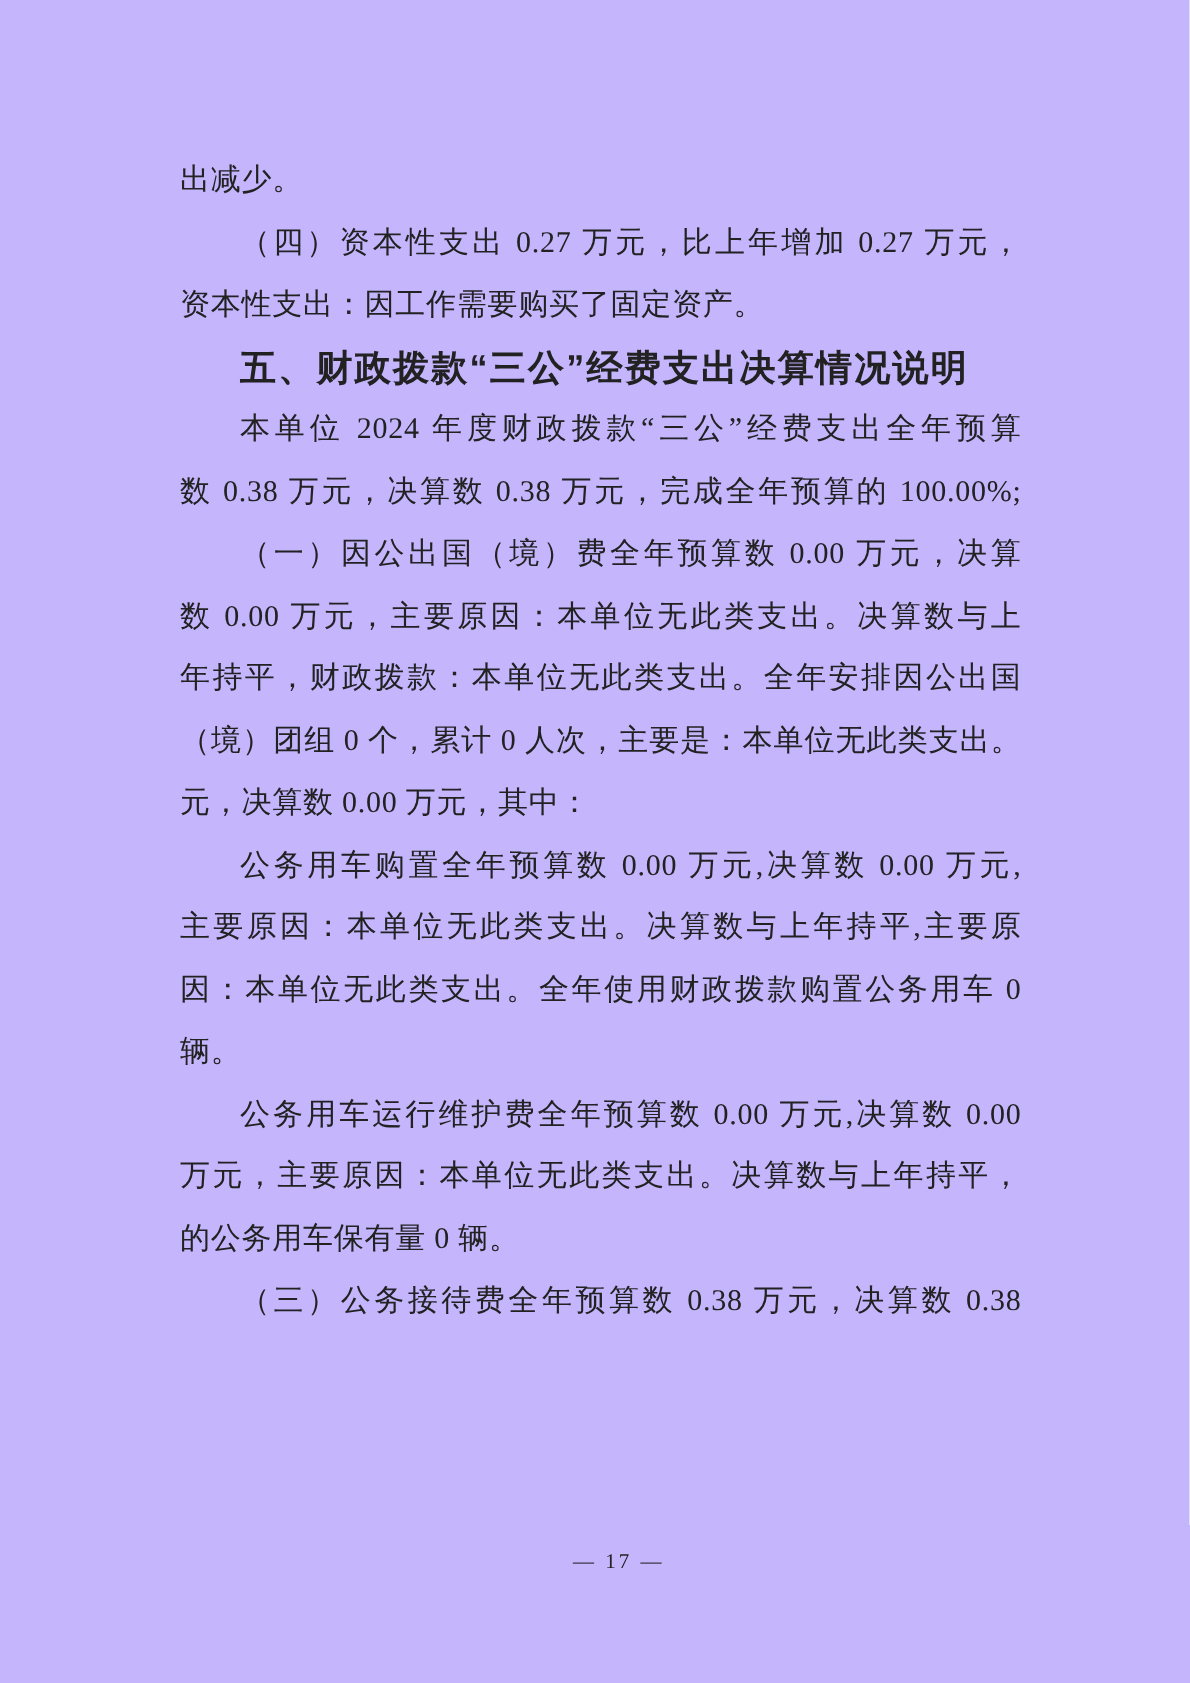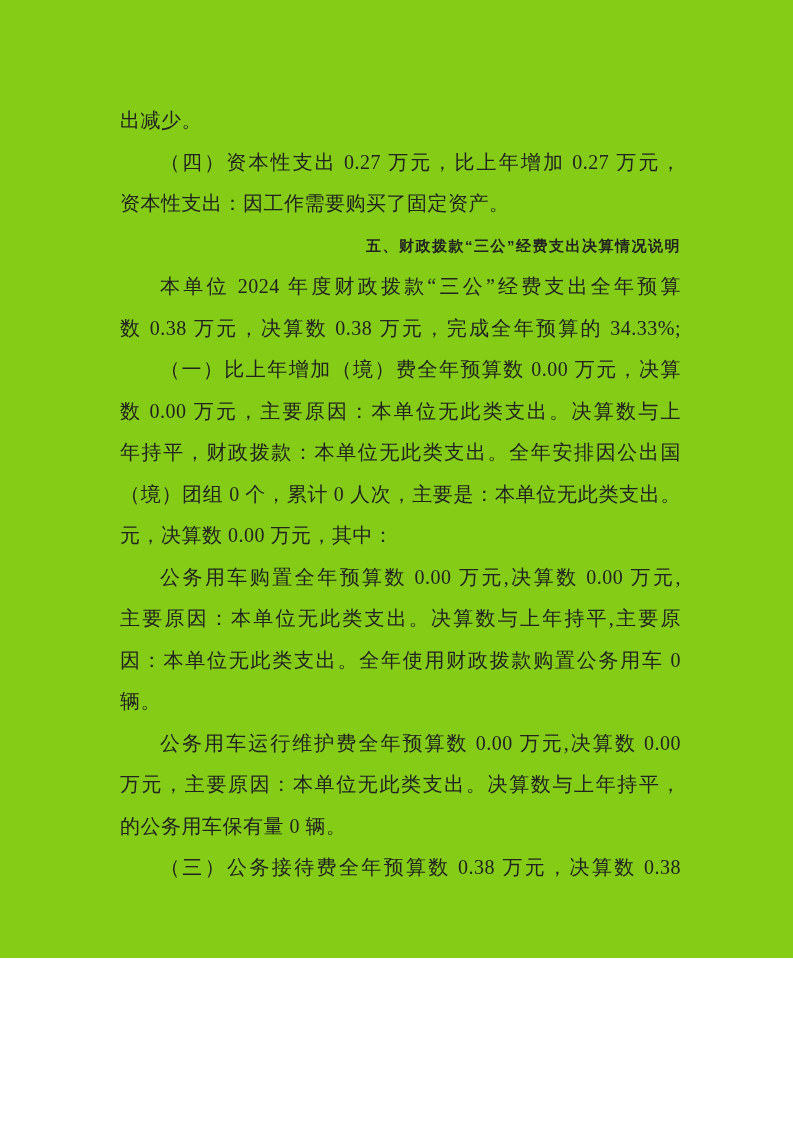--- a/index.html
+++ b/index.html
@@ -3,22 +3,22 @@
 <meta charset="utf-8">
 <style>
   html, body {
     margin: 0;
     padding: 0;
     background: #ffffff;
   }
   .page {
     position: relative;
     width: 793px;
-    height: 958px;
-    background: #84cc16;
+    height: 1122px;
+    background: #c4b5fd;
     overflow: hidden;
     font-family: "Liberation Serif", "DejaVu Serif", serif;
     color: #222222;
   }
   .content {
     position: absolute;
     left: 120px;
     top: 100px;
     width: 561px;
   }
@@ -37,23 +37,22 @@
     overflow: hidden;
   }
   
   .line.ind {
     text-indent: 40px;
   }
   
   .line.head {
     font-family: "Liberation Sans", "DejaVu Sans", sans-serif;
     font-weight: bold;
-    font-size: 15px;
+    font-size: 24px;
     letter-spacing: 1.5px;
-    text-align: right;
   }
   .footer {
     position: absolute;
     left: 16px;
     top: 1034px;
     width: 793px;
     text-align: center;
     font-size: 14px;
     letter-spacing: 2px;
     color: #222222;
@@ -62,22 +61,22 @@
 </head>
 <body>
 
 <div class="page">
   <div class="content">
     <div class="line">出减少。</div>
     <div class="line j ind">（四）资本性支出 0.27 万元，比上年增加 0.27 万元，</div>
     <div class="line">资本性支出：因工作需要购买了固定资产。</div>
     <div class="line ind head">五、财政拨款“三公”经费支出决算情况说明</div>
     <div class="line j ind">本单位 2024 年度财政拨款“三公”经费支出全年预算</div>
-    <div class="line j">数 0.38 万元，决算数 0.38 万元，完成全年预算的 34.33%;</div>
-    <div class="line j ind">（一）比上年增加（境）费全年预算数 0.00 万元，决算</div>
+    <div class="line j">数 0.38 万元，决算数 0.38 万元，完成全年预算的 100.00%;</div>
+    <div class="line j ind">（一）因公出国（境）费全年预算数 0.00 万元，决算</div>
     <div class="line j">数 0.00 万元，主要原因：本单位无此类支出。决算数与上</div>
     <div class="line j">年持平，财政拨款：本单位无此类支出。全年安排因公出国</div>
     <div class="line j">（境）团组 0 个，累计 0 人次，主要是：本单位无此类支出。</div>
     <div class="line">元，决算数 0.00 万元，其中：</div>
     <div class="line j ind">公务用车购置全年预算数 0.00 万元,决算数 0.00 万元,</div>
     <div class="line j">主要原因：本单位无此类支出。决算数与上年持平,主要原</div>
     <div class="line j">因：本单位无此类支出。全年使用财政拨款购置公务用车 0</div>
     <div class="line">辆。</div>
     <div class="line j ind">公务用车运行维护费全年预算数 0.00 万元,决算数 0.00</div>
     <div class="line j">万元，主要原因：本单位无此类支出。决算数与上年持平，</div>

